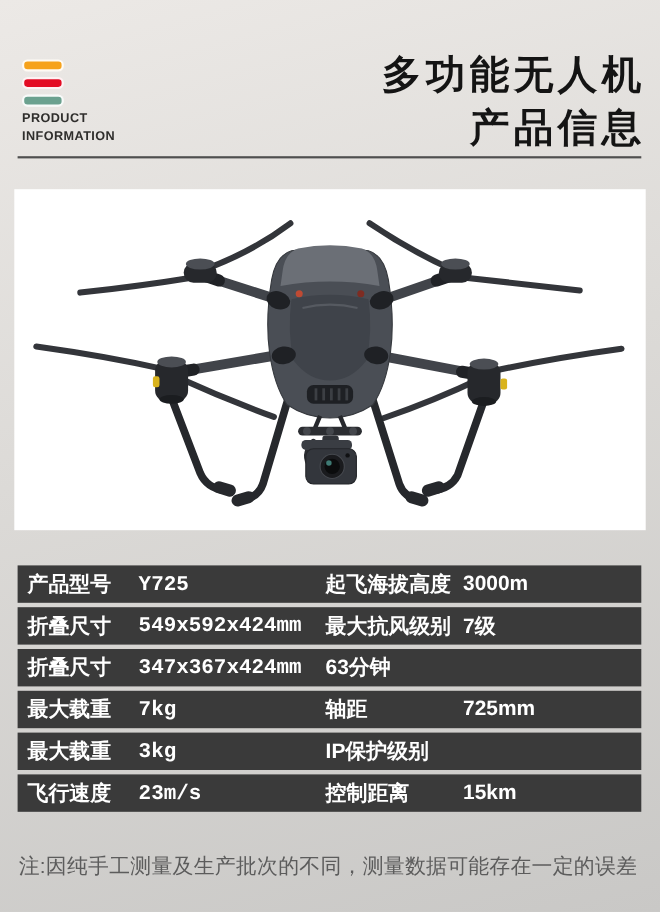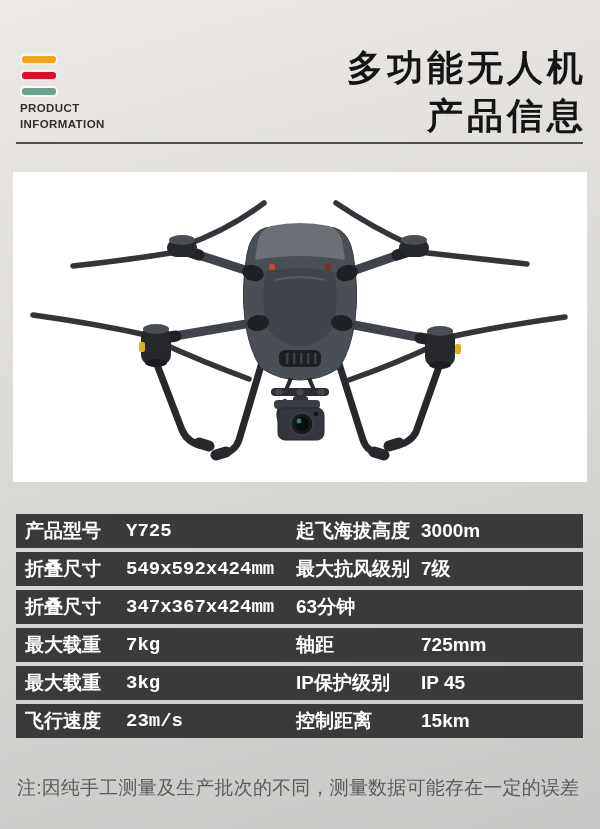--- a/index.html
+++ b/index.html
@@ -202,21 +202,20 @@
     <div class="spec-row">
       <span class="c1">最大载重</span>
       <span class="c2">7kg</span>
       <span class="c3">轴距</span>
       <span class="c4">725mm</span>
     </div>
     <div class="spec-row">
       <span class="c1">最大载重</span>
       <span class="c2">3kg</span>
       <span class="c3">IP保护级别</span>
-      <span class="c4">IP 45</span>
     </div>
     <div class="spec-row">
       <span class="c1">飞行速度</span>
       <span class="c2">23m/s</span>
       <span class="c3">控制距离</span>
       <span class="c4">15km</span>
     </div>
   </div>
 
   <div class="footnote">注:因纯手工测量及生产批次的不同，测量数据可能存在一定的误差</div>

